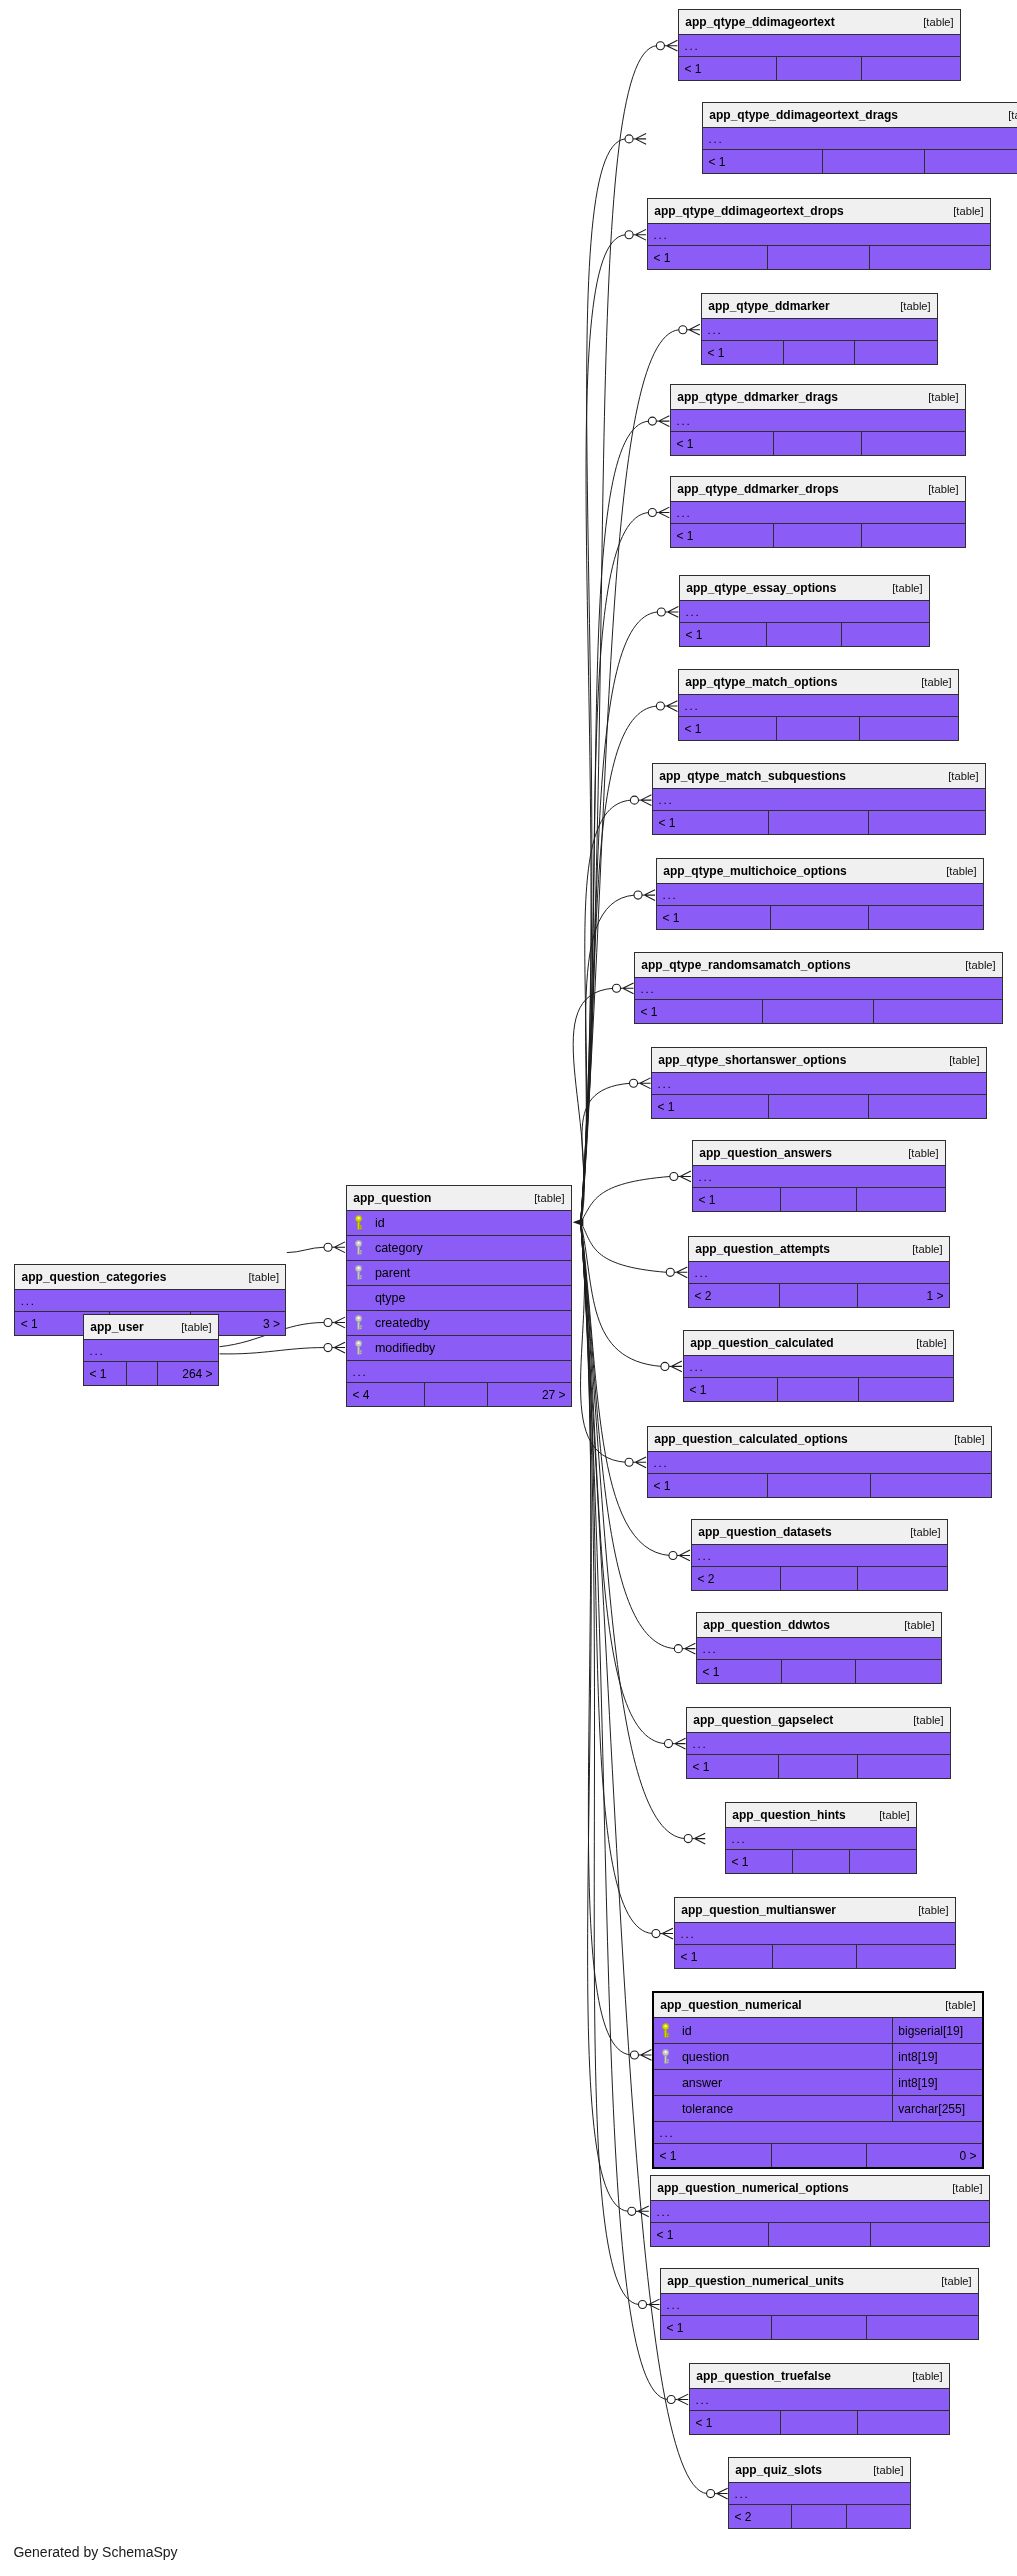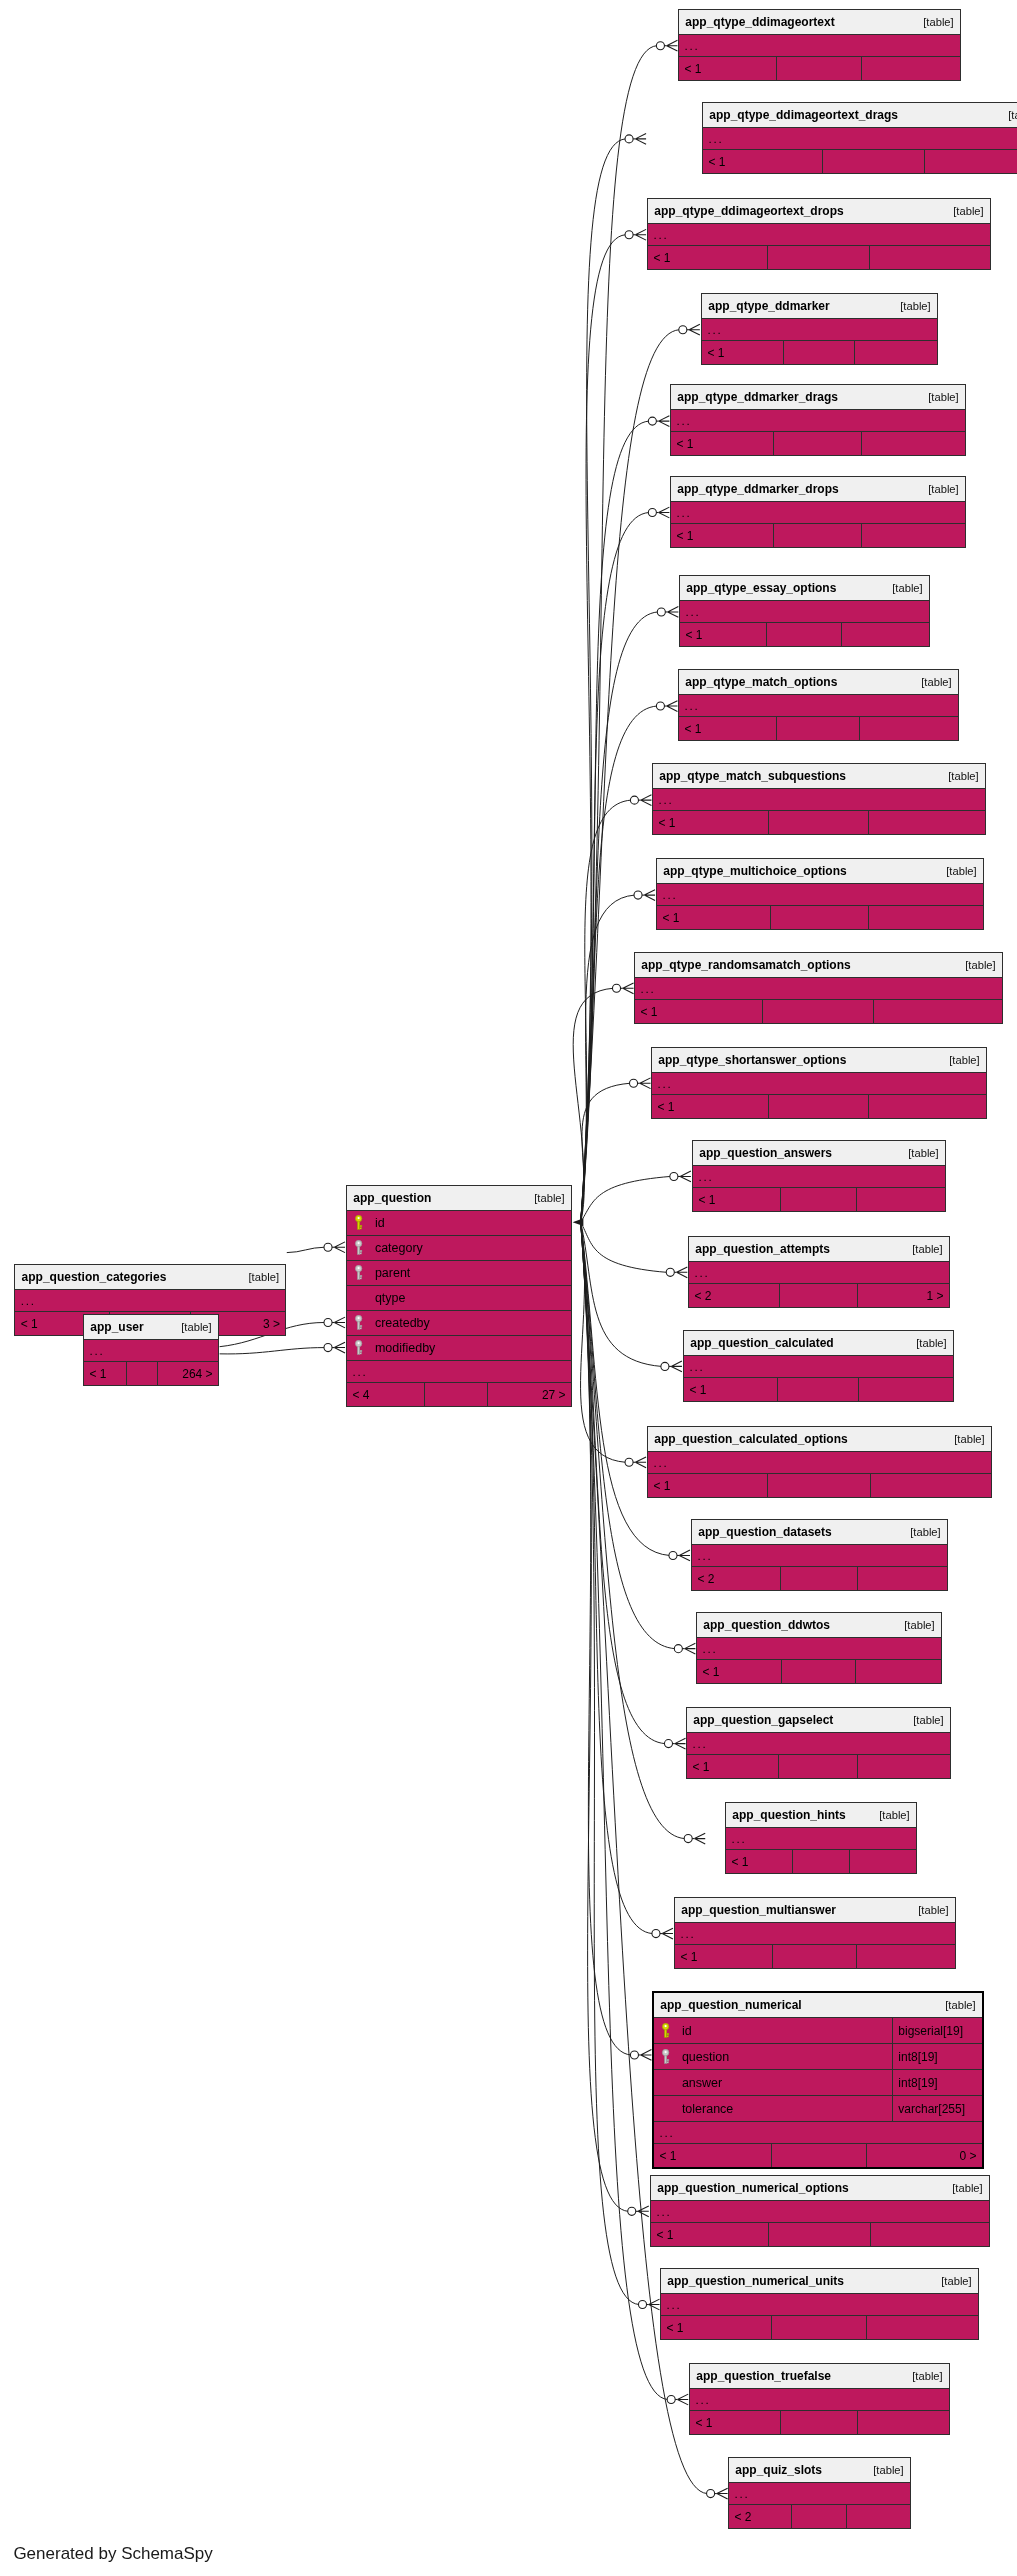--- a/index.html
+++ b/index.html
@@ -7,21 +7,21 @@
     position:relative;
     width:1018px;
     height:2576px;
     background:#ffffff;
     overflow:hidden;
     font-family:"Liberation Sans", sans-serif;
   }
   #connector-layer{position:absolute;left:0;top:0;width:1018px;height:2576px;}
   .table-box{
     position:absolute;
-    background:#be185d;
+    background:#8b5cf6;
     border:1.3px solid #2e2e2e;
     box-sizing:border-box;
   }
   .table-box.emph{border:2.7px solid #000000;}
   .t-header{
     height:25px;
     background:#f0f0f0;
     border-bottom:1.3px solid #2e2e2e;
     display:flex;
     align-items:center;
@@ -74,21 +74,21 @@
     padding:0 5.4px;
     box-sizing:border-box;
     border-right:1.1px solid #2e2e2e;
     overflow:hidden;white-space:nowrap;
   }
   .f-cell:last-child{border-right:none;justify-content:flex-end;}
   #footer-note{
     position:absolute;
     left:13.4px;
     top:2544px;
-    font-size:17px;
+    font-size:14px;
     color:#1a1a1a;
     font-family:"Liberation Sans", sans-serif;
   }
 </style>
 </head>
 <body>
 
 <div id="canvas">
   <svg id="connector-layer" xmlns="http://www.w3.org/2000/svg" width="1018" height="2576" viewBox="0 0 1136 2875">
       <polygon points="639,1364 651,1359.6 651,1368.4" fill="#1c1c1c"></polygon>

